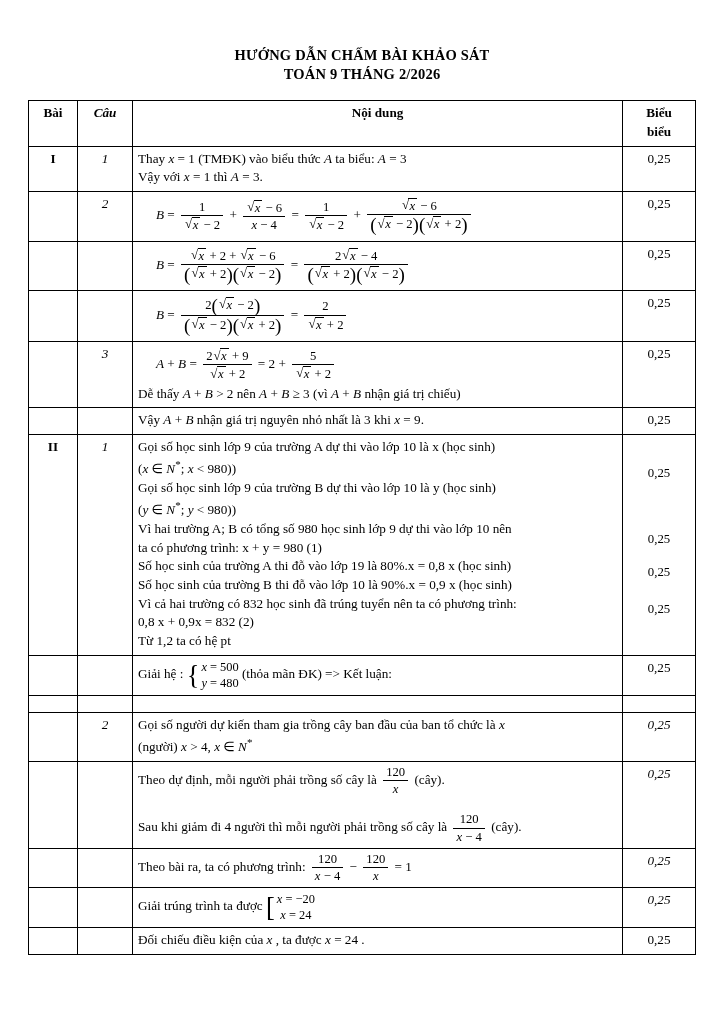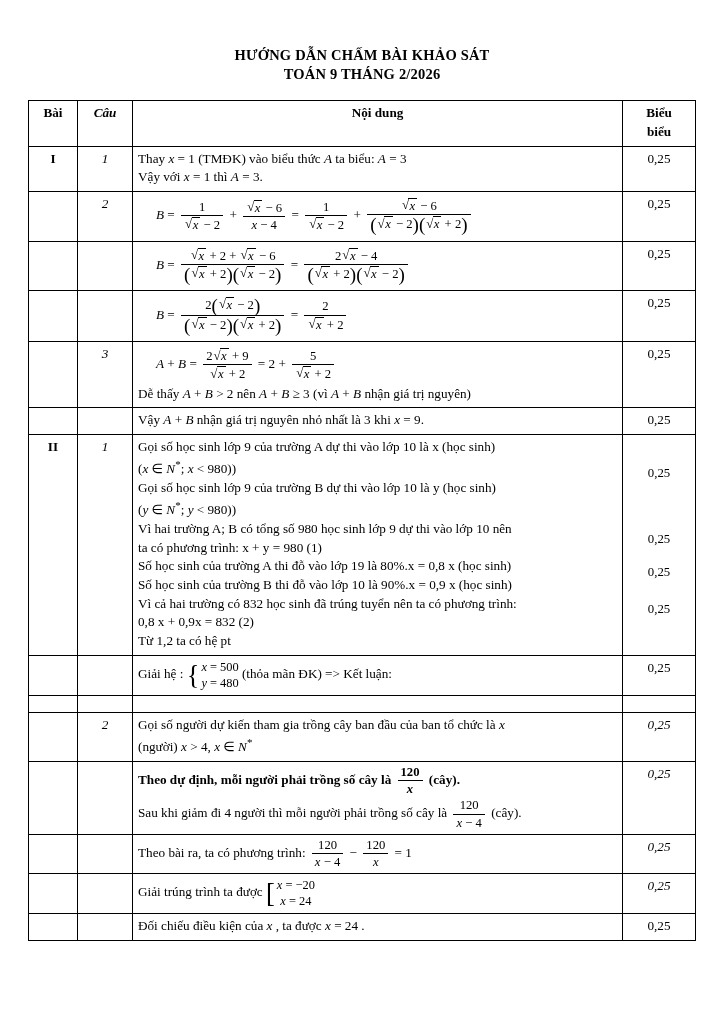--- a/index.html
+++ b/index.html
@@ -220,21 +220,21 @@
             <span class="mn">= 2 +</span>
             <span class="frac"><span class="num mn">5</span><span class="den"><span class="sqrt"><span class="rad">√</span><span class="radicand"><span class="mi">x</span></span></span> <span class="mn">+ 2</span></span></span>
           </span>
           <span class="line">
             <span>Dễ thấy</span>
             <span class="mi">A</span> <span class="mn">+</span> <span class="mi">B</span> <span class="mn">&gt; 2</span>
             <span>nên</span>
             <span class="mi">A</span> <span class="mn">+</span> <span class="mi">B</span> <span class="mn">≥ 3</span>
             <span>(vì</span>
             <span class="mi">A</span> <span class="mn">+</span> <span class="mi">B</span>
-            <span>nhận giá trị nguyên)</span>
+            <span>nhận giá trị chiếu)</span>
           </span>
         </td>
         <td class="col-diem mark">0,25</td>
       </tr>
 
       <tr>
         <td class="col-bai"></td>
         <td class="col-cau"></td>
         <td class="col-noi">
           <span class="line">
@@ -314,21 +314,21 @@
             <span class="mi">x</span> <span class="mn">&gt; 4,</span> <span class="mi">x</span> <span class="mn">∈</span> <span class="mi">N</span><sup class="mn">*</sup>
           </span>
         </td>
         <td class="col-diem mark italic">0,25</td>
       </tr>
 
       <tr>
         <td class="col-bai"></td>
         <td class="col-cau"></td>
         <td class="col-noi pad-cell">
-          <span class="line" style="margin-bottom:2px;font-weight:bold;">
+          <span class="line" style="margin-bottom:16px;">
             <span>Theo dự định, mỗi người phải trồng số cây  là</span>
             <span class="frac"><span class="num mn">120</span><span class="den mi">x</span></span>
             <span>(cây).</span>
           </span>
           <span class="line">
             <span>Sau khi giảm đi 4 người thì mỗi người phải trồng số cây là</span>
             <span class="frac"><span class="num mn">120</span><span class="den"><span class="mi">x</span> <span class="mn">− 4</span></span></span>
             <span>(cây).</span>
           </span>
         </td>

